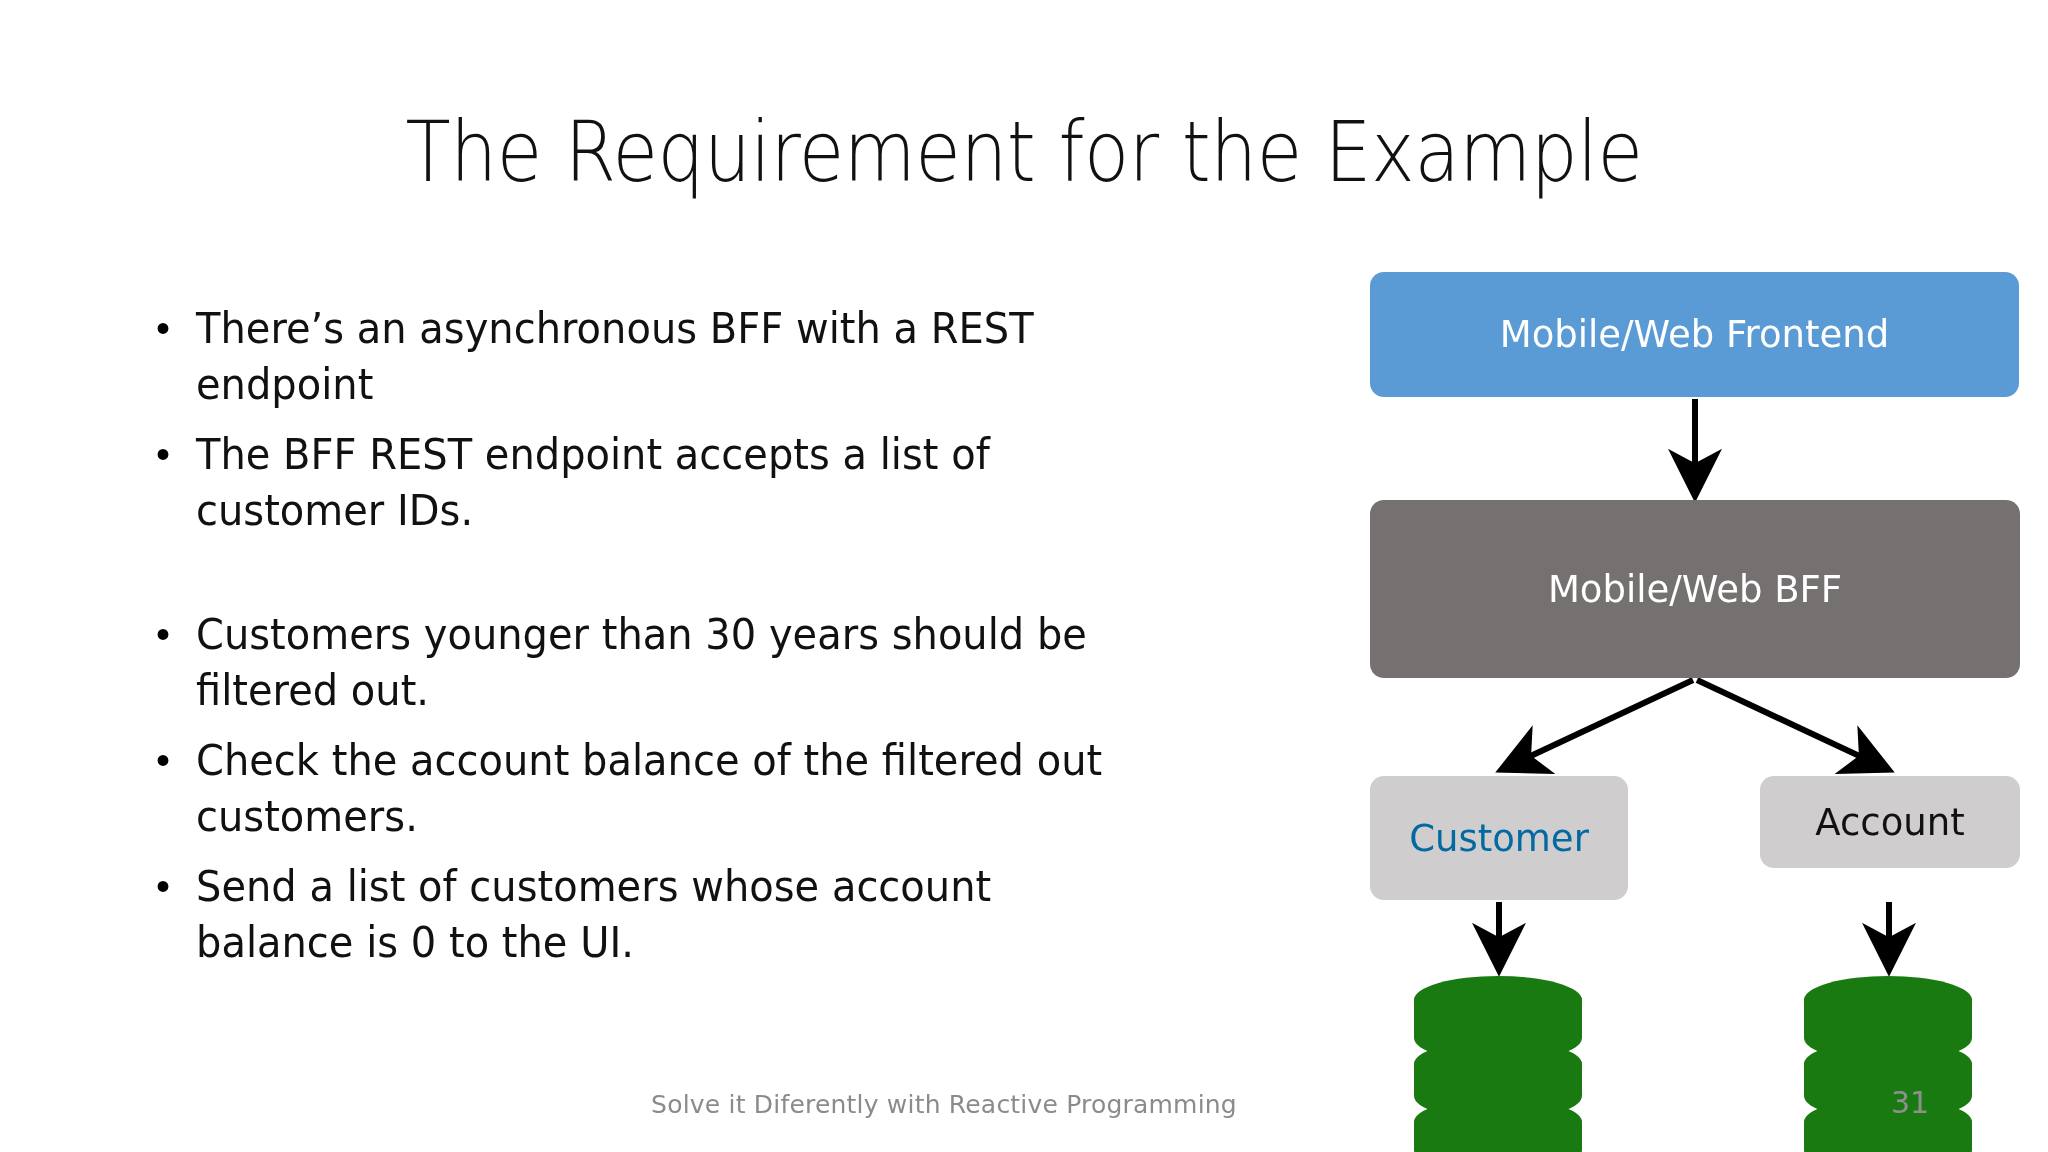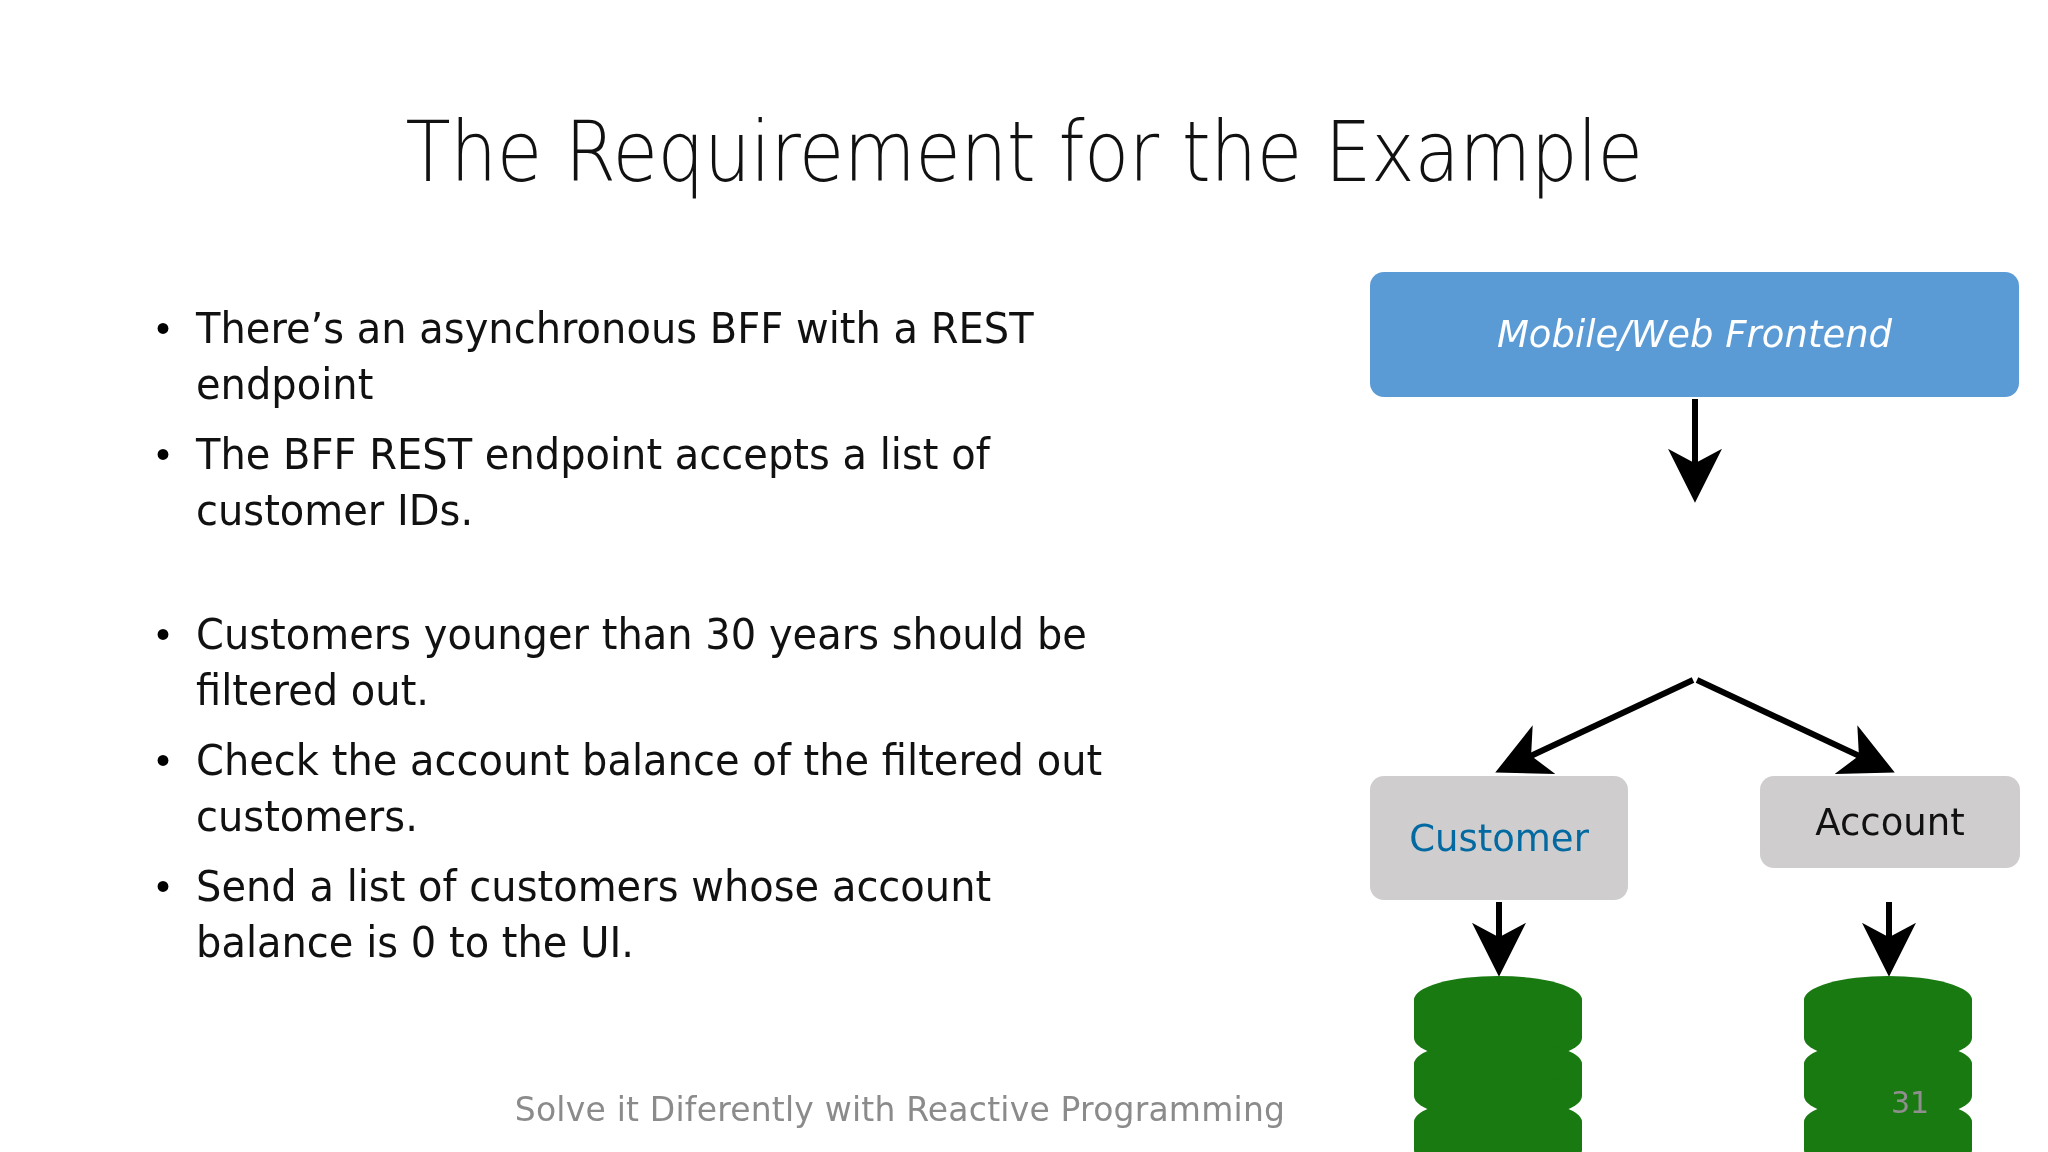--- a/index.html
+++ b/index.html
@@ -77,23 +77,24 @@
   }
 
   
   .footer-note {
     position: absolute;
     left: 0;
     top: 1090px;
     width: 1800px;
     text-align: center;
     font-family: "DejaVu Sans", sans-serif;
-    font-size: 33px;
+    font-size: 25px;
     color: #8b8b8b;
     letter-spacing: 0.2px;
+    padding-left: 44px;
   }
   .page-number {
     position: absolute;
     left: 1880px;
     top: 1085px;
     width: 60px;
     text-align: center;
     font-family: "DejaVu Sans", sans-serif;
     font-size: 30px;
     color: #8f8f8f;
@@ -119,21 +120,20 @@
     box-sizing: border-box;
   }
   .node-frontend {
     left: 10px;
     top: 12px;
     width: 649px;
     height: 125px;
     background: #5b9bd5;
     color: #ffffff;
     font-size: 37px;
-    font-style: italic;
   }
   .node-bff {
     left: 10px;
     top: 240px;
     width: 650px;
     height: 178px;
     background: #767171;
     color: #ffffff;
     font-size: 37px;
   }
@@ -226,20 +226,21 @@
       </defs>
       <line x1="335" y1="139" x2="335" y2="232" stroke="#000000" stroke-width="6" marker-end="url(#ah)"></line>
       <line x1="333" y1="420" x2="145" y2="508" stroke="#000000" stroke-width="6" marker-end="url(#ah)"></line>
       <line x1="337" y1="420" x2="525" y2="508" stroke="#000000" stroke-width="6" marker-end="url(#ah)"></line>
       <line x1="139" y1="642" x2="139" y2="706" stroke="#000000" stroke-width="6" marker-end="url(#ah)"></line>
       <line x1="529" y1="642" x2="529" y2="706" stroke="#000000" stroke-width="6" marker-end="url(#ah)"></line>
     </svg>
 
     <div class="node node-frontend">Mobile/Web Frontend</div>
 
+    <div class="node node-bff">Mobile/Web BFF</div>
 
     <div class="node node-customer">Customer</div>
 
     <div class="node node-account">Account</div>
 
     <div class="db db-customer">
       <svg width="172" height="200" viewBox="0 0 172 200">
         <g fill="#1a7a12">
           <ellipse cx="86" cy="28" rx="84" ry="24"></ellipse>
           <rect x="2" y="28" width="168" height="38"></rect>

